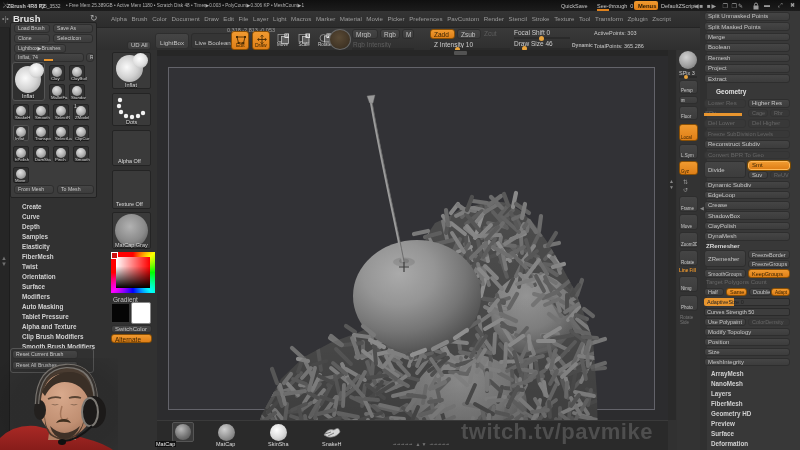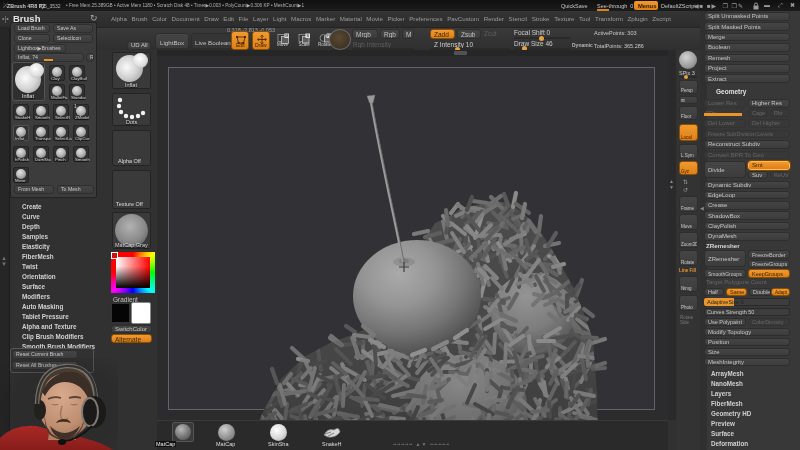--- a/index.html
+++ b/index.html
@@ -875,20 +875,21 @@
 
 <path d="M246,212 C240,180 224,110 214,52" fill="none" stroke="#9c9c9c" stroke-width="2.4"></path>
 <path d="M246,212 C240,180 224,110 214,52" fill="none" stroke="#606060" stroke-width="0.8" transform="translate(1.1,0)"></path>
 <path d="M210,46 L218,45 L216,53 L212.5,53 Z" fill="#9a9a9a" stroke="#757575" stroke-width="0.4"></path>
 
 <path d="M247,212 v10 M242,217 h10" stroke="#3c3c3c" stroke-width="1.2"></path>
 </svg>
 </div>
 
 <div class="abs" style="left:157px;top:420px;width:511px;height:30px;background:#2a2a2a;border-top:1px solid #3a3a3a;"></div>
+<div class="lbl" style="left:461px;top:419px;font-size:22px;font-weight:bold;color:#4e4e4e;letter-spacing:0.5px;">twitch.tv/pavmike</div>
 <div class="abs" style="left:172px;top:422px;width:22px;height:20px;background:#3a3a3a;border:1px solid #555;border-radius:2px;"></div>
 <div class="abs" style="left:175px;top:424px;width:16px;height:16px;border-radius:50%;background:radial-gradient(circle at 38% 32%,#b8b8b8,#6f6f6f 60%,#4c4c4c);"></div>
 <div class="lbl" style="left:155px;top:441px;font-size:5.5px;color:#eee;background:#111;padding:0 1px;">MatCap</div>
 <div class="abs" style="left:218px;top:424px;width:17px;height:17px;border-radius:50%;background:radial-gradient(circle at 38% 32%,#cfcfcf,#8d8d8d 60%,#5f5f5f);"></div>
 <div class="lbl" style="left:216px;top:441px;font-size:5.5px;color:#ddd;">MatCap</div>
 <div class="abs" style="left:270px;top:424px;width:17px;height:17px;border-radius:50%;background:radial-gradient(circle at 40% 35%,#ffffff,#d8d8d8 55%,#9a9a9a);"></div>
 <div class="lbl" style="left:268px;top:441px;font-size:5.5px;color:#ddd;">SkinSha</div>
 <svg class="abs" style="left:322px;top:424px;" width="20" height="16">
       <path d="M2 11 Q6 4 12 6 Q17 2 18 8 Q14 14 6 13 Z" fill="#d8d8d8" stroke="#888" stroke-width="0.7"></path>
       <path d="M3 10 L9 8 M6 12 L12 9" stroke="#666" stroke-width="0.8"></path>

